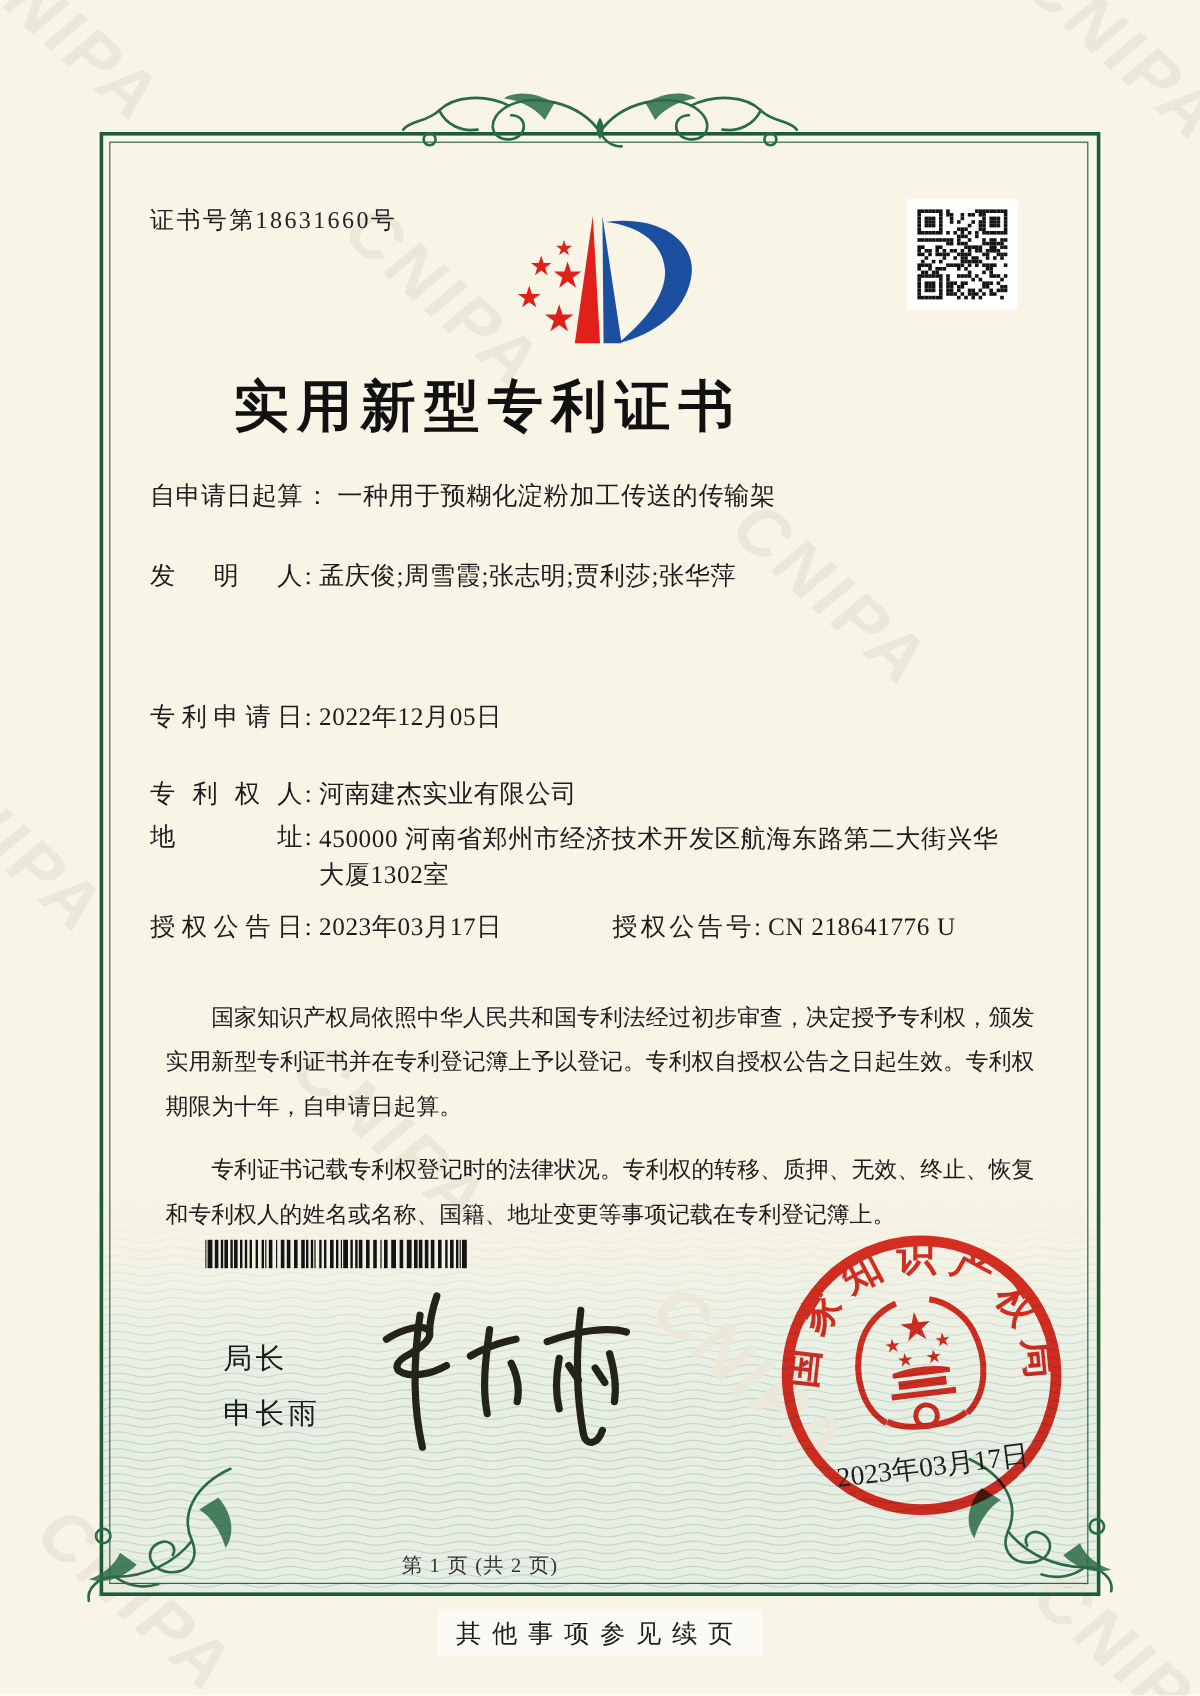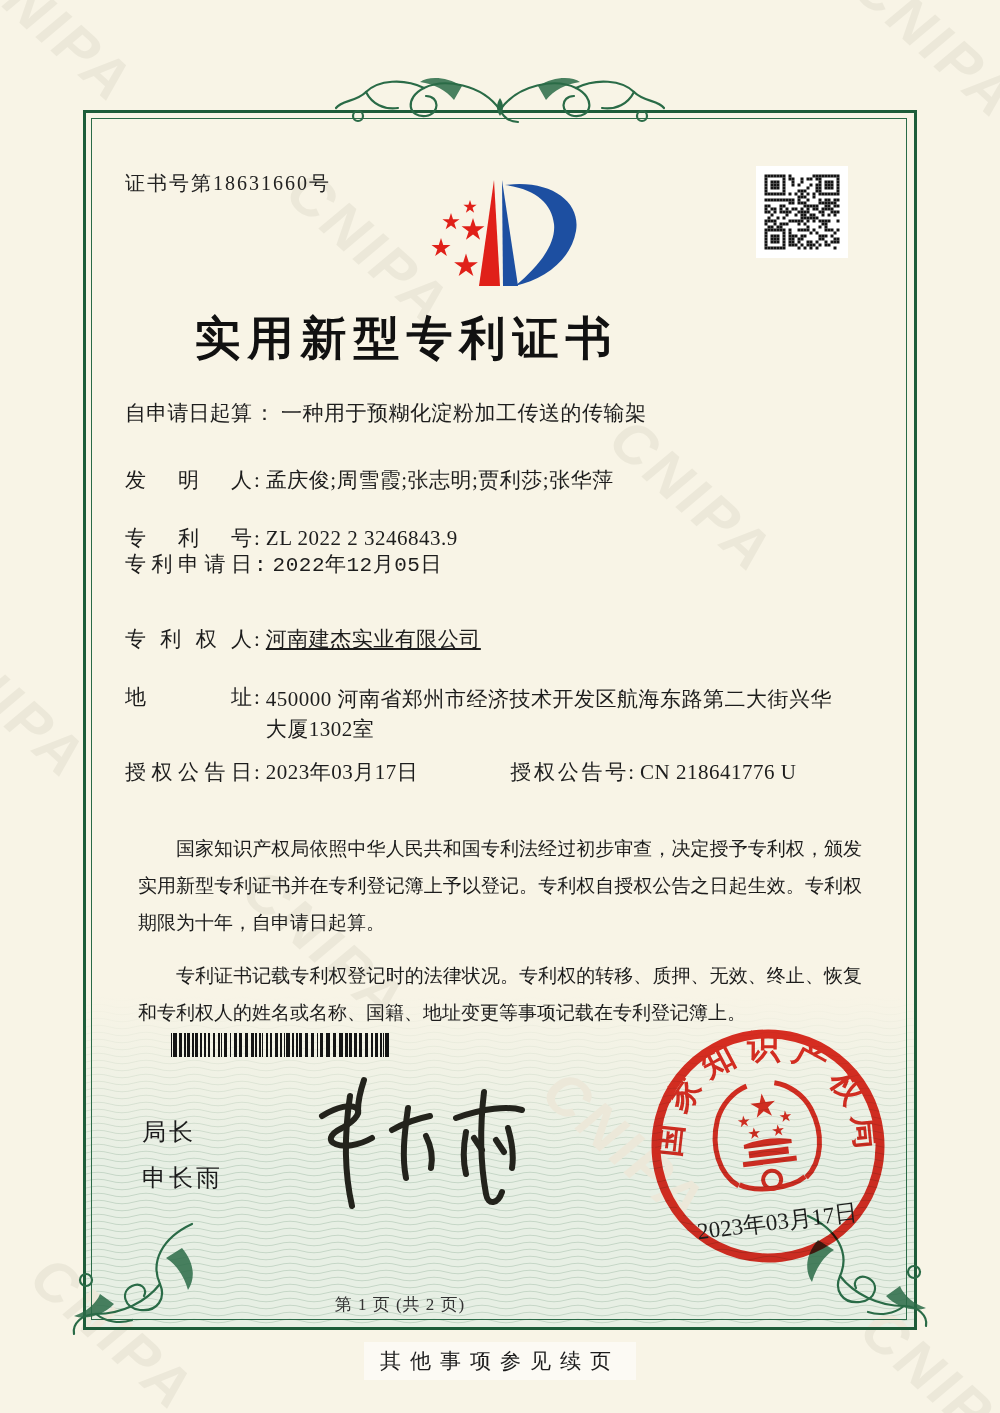--- a/index.html
+++ b/index.html
@@ -32,33 +32,33 @@
       font-size:46px;font-weight:700;letter-spacing:7px;color:#111;z-index:4;}
 
   
   .frow{position:absolute;left:125px;width:770px;font-size:21px;color:#1d1d1d;z-index:4;line-height:27px;}
   .lbl{display:inline-block;width:127px;text-align:justify;text-align-last:justify;vertical-align:top;}
   .lbl5{width:127px;} .lbl-g2{width:116px;font-family:Liberation Serif, serif;}
   .colon{display:inline-block;margin:0 6px 0 2px;vertical-align:top;}
   .val{letter-spacing:0.5px;vertical-align:top;}
   .addr-val{display:inline-block;width:585px;line-height:30px;vertical-align:top;}
   .grant-first{display:inline-block;width:380px;vertical-align:top;}
-  .r-name{top:400px;} .r-inv{top:467px;} .r-pno{top:525px;} .r-fil{top:552px;font-family:Liberation Mono, monospace;}
-  .r-pat{top:626px;text-decoration:underline;} .r-addr{top:684px;} .r-grant{top:759px;}
+  .r-name{top:400px;} .r-inv{top:467px;} .r-pno{top:525px;} .r-fil{top:584px;}
+  .r-pat{top:648px;} .r-addr{top:684px;} .r-grant{top:759px;}
 
   
   .body-text{position:absolute;left:122px;top:814px;width:756px;z-index:4;
       font-size:19px;line-height:37px;color:#1c1c1c;text-align:justify;}
   .body-text p{margin:16px;text-indent:2em;}
 
   
   .barcode{position:absolute;left:171px;top:1033px;z-index:4;}
   .officer{position:absolute;left:142px;top:1116px;z-index:4;
       font-family:"Liberation Sans","DejaVu Sans",sans-serif;font-size:24px;color:#1b1b1b;letter-spacing:3px;}
-  .officer div{margin-bottom:14px;}
+  .officer div{margin-bottom:14px;margin-left:44px;}
   .sig{position:absolute;left:288px;top:1066px;z-index:4;}
   .seal{position:absolute;left:646px;top:1024px;z-index:5;mix-blend-mode:multiply;opacity:.95;}
   .page-num{position:absolute;left:0;top:1293px;width:800px;text-align:center;
       font-size:17px;color:#333;z-index:4;letter-spacing:1px;}
   .foot-note{position:absolute;left:0;top:1342px;width:1000px;text-align:center;z-index:4;}
   .foot-note span{display:inline-block;font-size:21px;letter-spacing:9px;color:#1c1c1c;
       background:rgba(255,255,255,.55);padding:5px 16px;}
 </style>
 </head>
 <body>
@@ -513,23 +513,20 @@
   </div>
 
   <div class="title">实用新型专利证书</div>
 
   <div class="frow r-name">
     <span class="lbl">自申请日起算</span><span class="colon">：</span><span class="val">一种用于预糊化淀粉加工传送的传输架</span>
   </div>
   <div class="frow r-inv">
     <span class="lbl">发明人</span><span class="colon">:</span><span class="val">孟庆俊;周雪霞;张志明;贾利莎;张华萍</span>
   </div>
-  <div class="frow r-pno">
-    <span class="lbl">专利号</span><span class="colon">:</span><span class="val">ZL 2022 2 3246843.9</span>
-  </div>
   <div class="frow r-fil">
     <span class="lbl lbl5">专利申请日</span><span class="colon">:</span><span class="val">2022年12月05日</span>
   </div>
   <div class="frow r-pat">
     <span class="lbl">专利权人</span><span class="colon">:</span><span class="val">河南建杰实业有限公司</span>
   </div>
   <div class="frow r-addr">
     <span class="lbl">地址</span><span class="colon">:</span><span class="val addr-val">450000 河南省郑州市经济技术开发区航海东路第二大街兴华大厦1302室</span>
   </div>
   <div class="frow r-grant">

